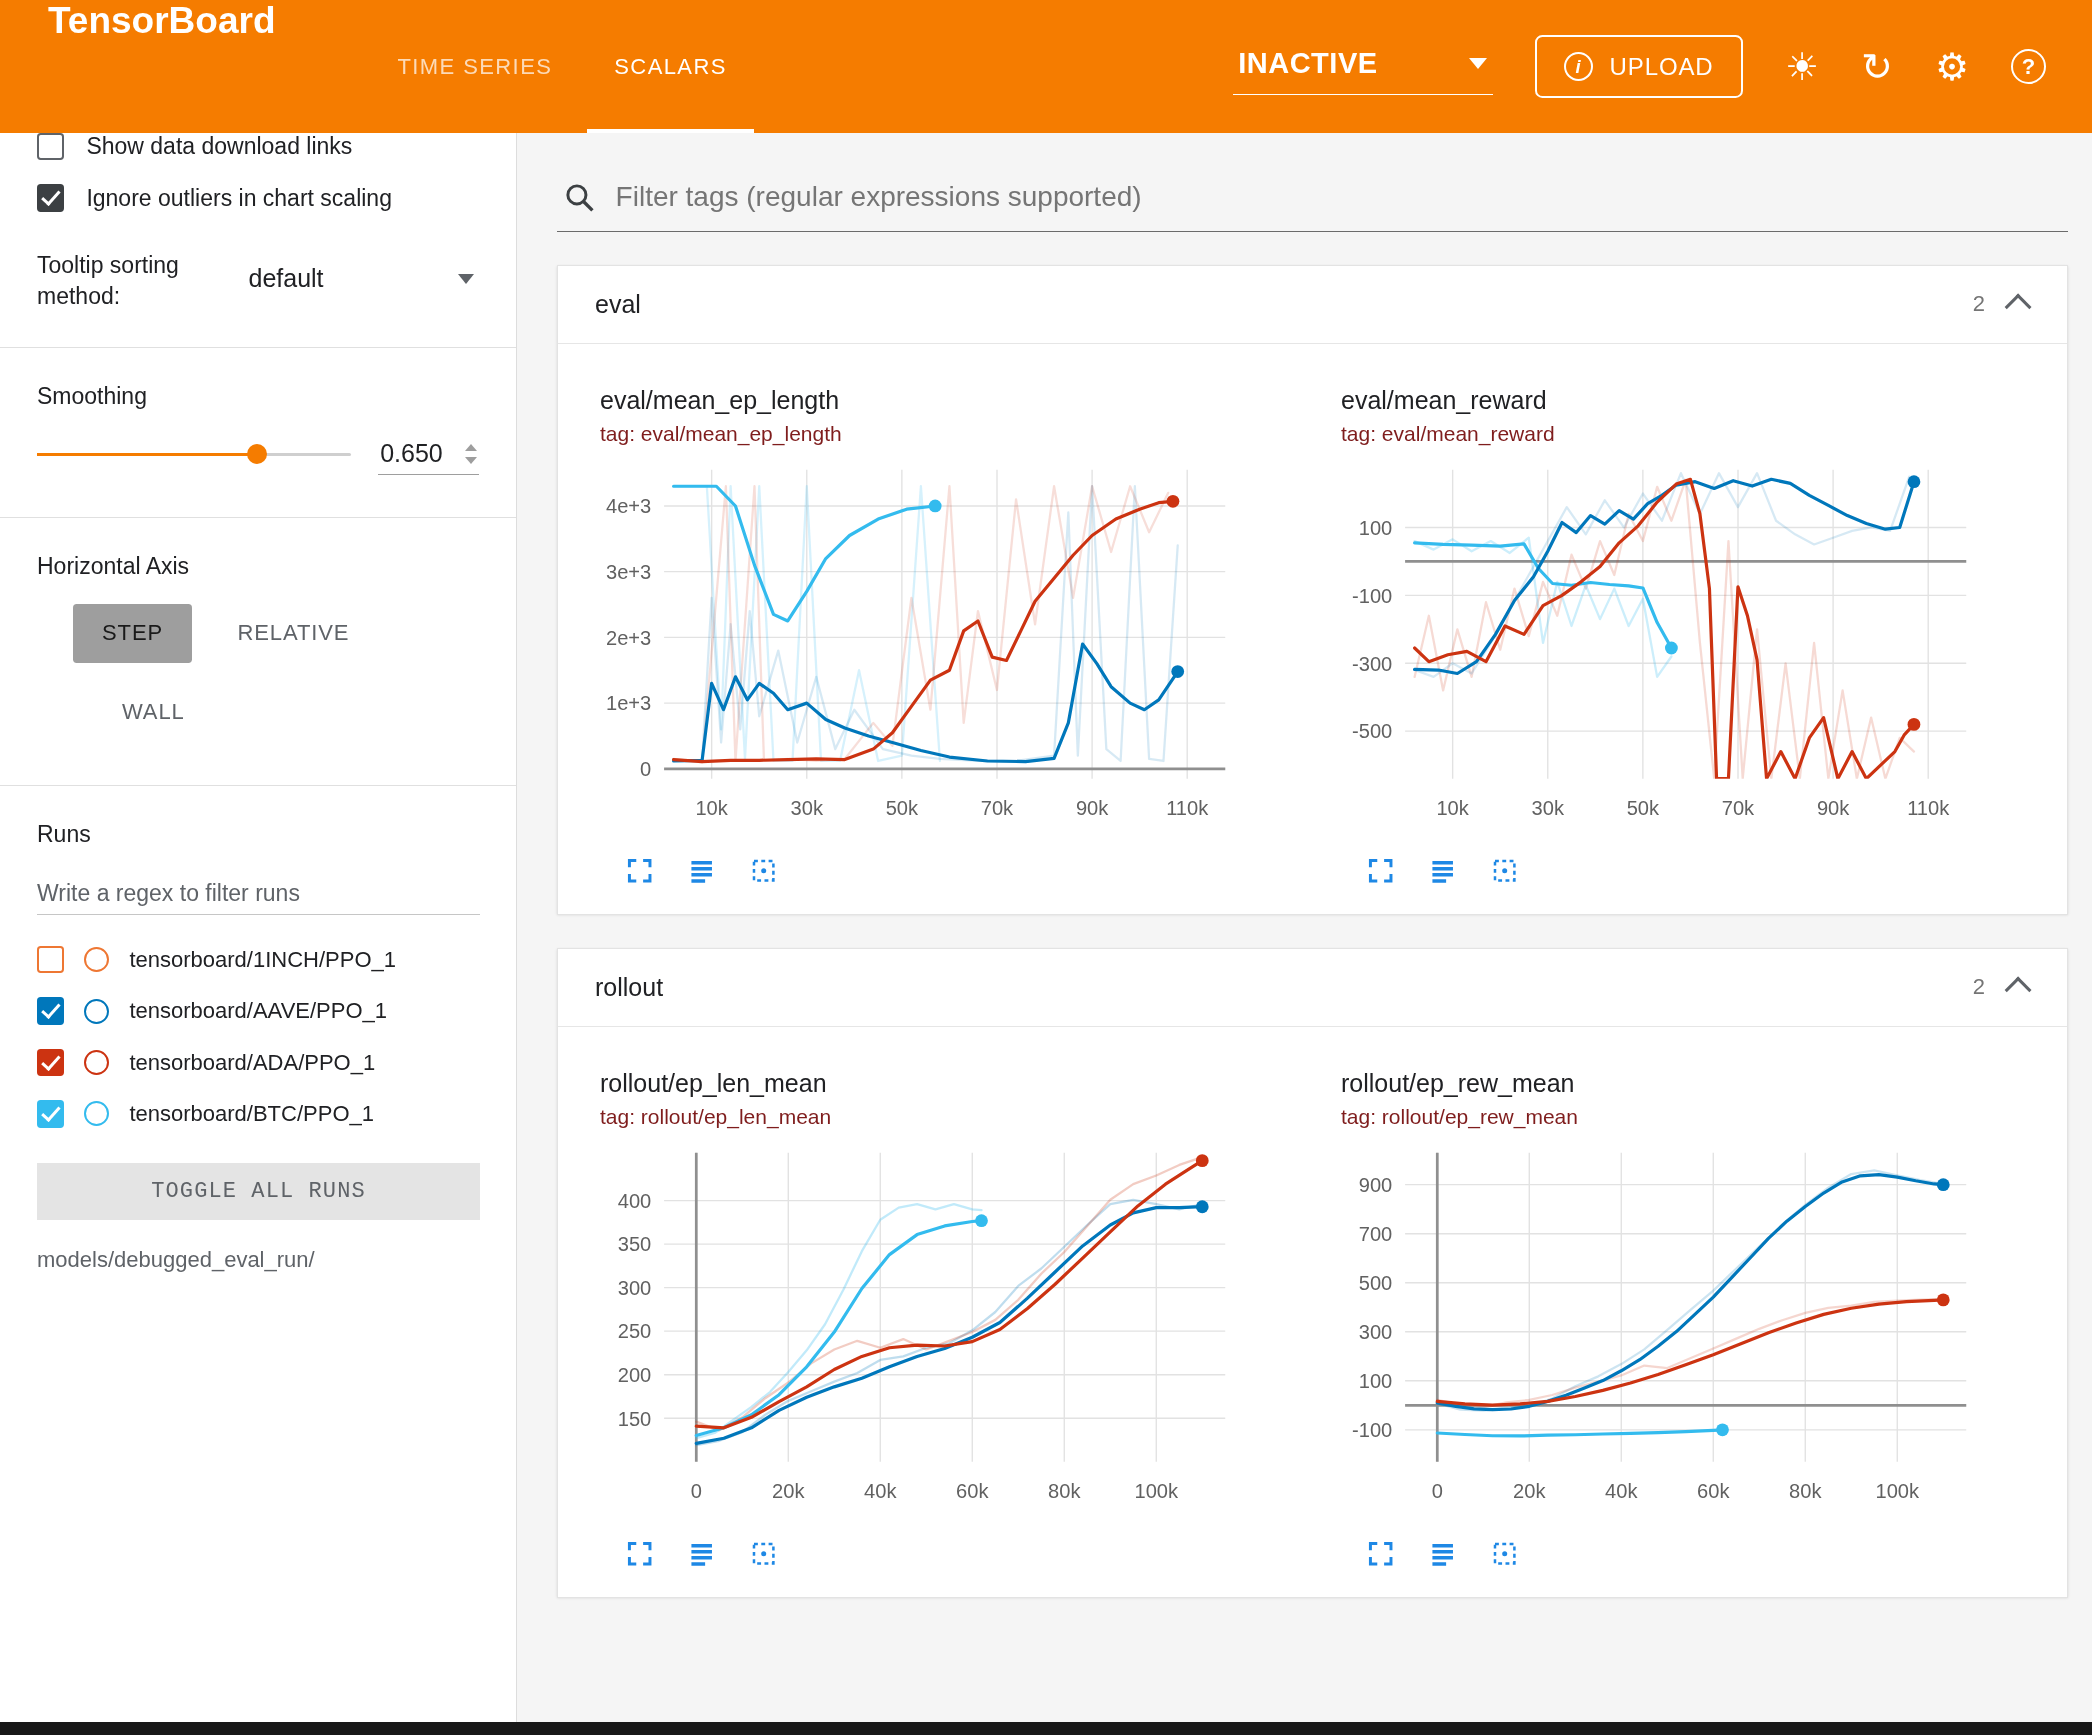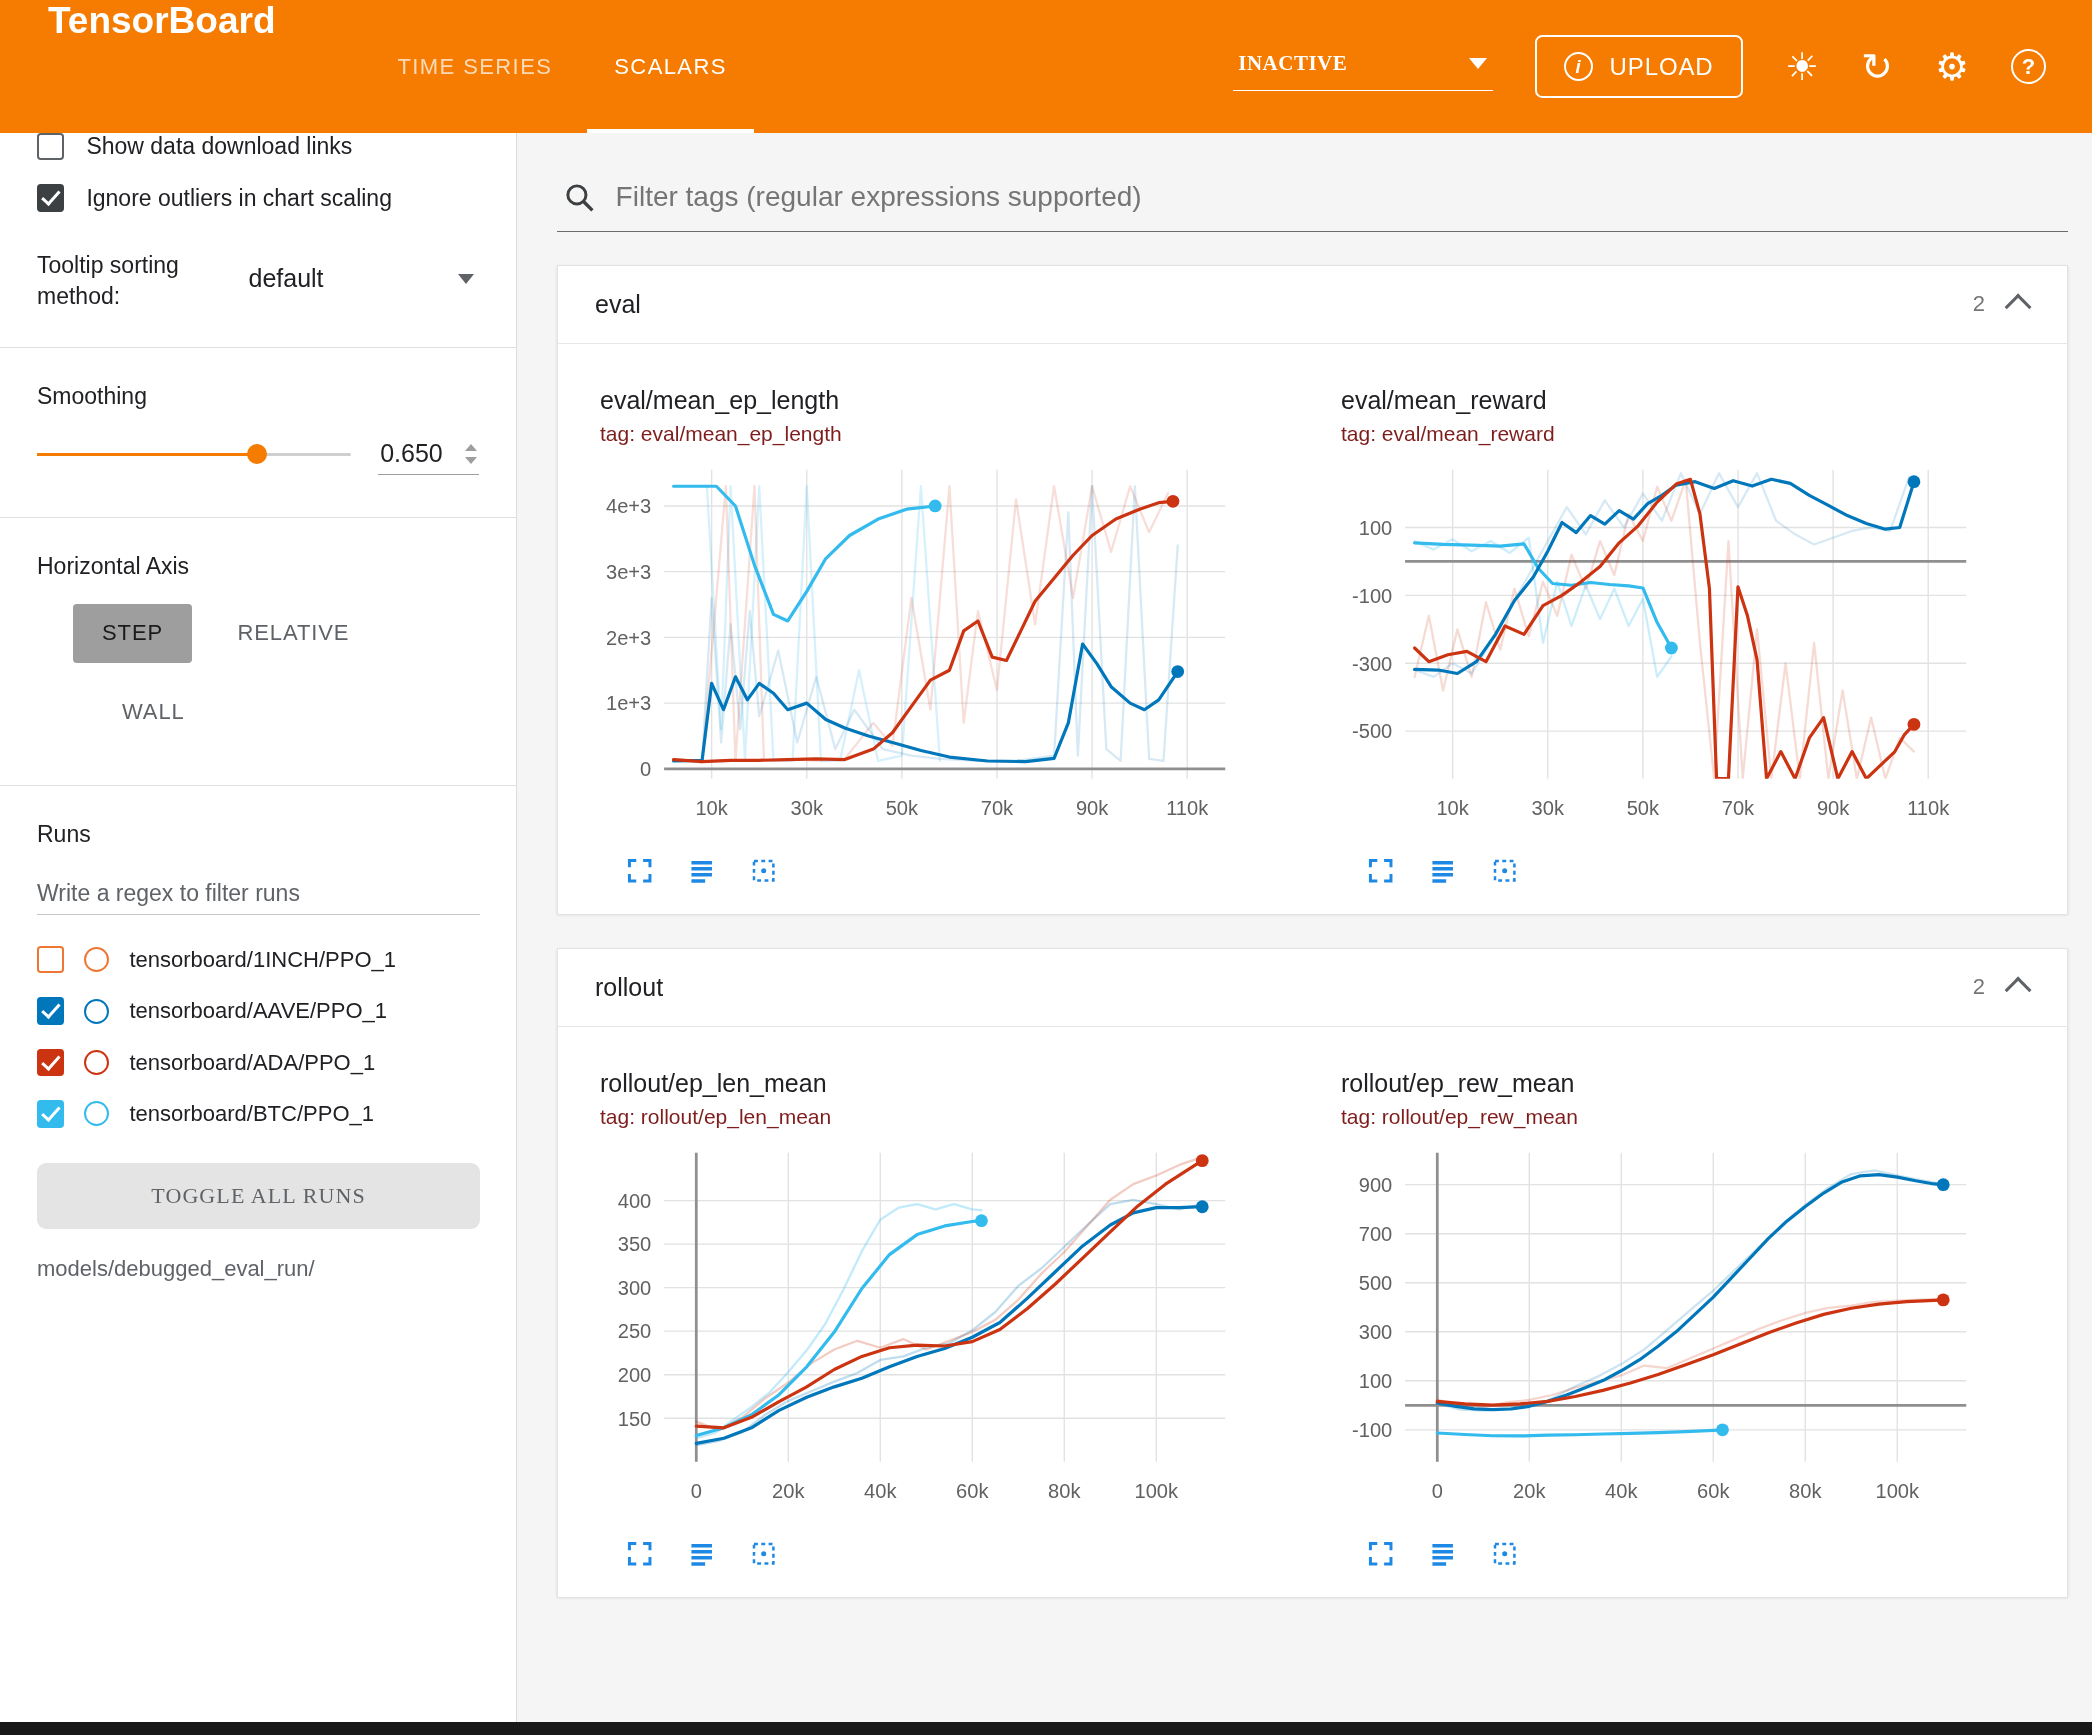--- a/index.html
+++ b/index.html
@@ -7,21 +7,21 @@
   .page{position:relative;width:2092px;height:1735px;overflow:hidden;background:#f5f5f5;}
 
   
   header{position:absolute;top:0;left:0;width:100%;height:133px;background:#f57c00;display:flex;z-index:5;}
   .brand{font-size:37px;font-weight:bold;color:#fff;margin-left:48px;white-space:nowrap;}
   .tabs{display:flex;height:100%;margin-left:91px;}
   .tab{display:flex;align-items:center;padding:0 31px;font-size:22px;font-weight:500;letter-spacing:1.4px;color:rgba(255,255,255,.72);position:relative;cursor:pointer;}
   .tab.active{color:#fff;}
   .tab.active::after{content:"";position:absolute;left:3.7px;right:3.7px;bottom:0;height:3.7px;background:#fff;}
   .header-right{margin-left:auto;display:flex;align-items:center;gap:42px;margin-right:46px;}
-  .status-dd{display:flex;align-items:center;justify-content:space-between;width:249px;border-bottom:1.8px solid #fff;padding:9.1px 5.5px 14.6px 5.5px;color:#fff;font-size:21px;font-weight:bold;letter-spacing:0.5px;cursor:pointer;font-family:Liberation Serif, serif;}
+  .status-dd{display:flex;align-items:center;justify-content:space-between;width:249px;border-bottom:1.8px solid #fff;padding:9.1px 5.5px 14.6px 5.5px;color:#fff;font-size:29px;font-weight:bold;letter-spacing:0.5px;cursor:pointer;}
   .caret-down-white{width:0;height:0;border-left:9.1px solid transparent;border-right:9.1px solid transparent;border-top:11px solid #fff;}
   .upload-btn{display:flex;align-items:center;gap:16.4px;background:transparent;border:2.7px solid #fff;border-radius:7.3px;color:#fff;font-size:24px;font-weight:500;letter-spacing:0.9px;padding:14.6px 27.4px;font-family:inherit;cursor:pointer;}
   .info-circle{width:29px;height:29px;border:2.7px solid #fff;border-radius:50%;display:flex;align-items:center;justify-content:center;font-size:18.3px;font-style:italic;font-weight:bold;box-sizing:border-box;}
   .hicon{color:#fff;font-size:38px;line-height:1;cursor:pointer;}
   .help-circle{width:35px;height:35px;border:2.7px solid #fff;border-radius:50%;color:#fff;font-size:22px;font-weight:bold;display:flex;align-items:center;justify-content:center;box-sizing:border-box;cursor:pointer;}
 
   
   aside{position:absolute;top:133px;left:0;width:517px;bottom:12.8px;background:#fff;border-right:0.9px solid #ddd;overflow:hidden;font-size:23px;color:#202124;z-index:2;box-sizing:border-box;}
   .cb-row{display:flex;align-items:center;gap:22px;margin:0 37px 24px;}
   .cb-row.first{}
@@ -44,21 +44,21 @@
   .sp-down{width:0;height:0;border-left:6.4px solid transparent;border-right:6.4px solid transparent;border-top:7.3px solid #9e9e9e;}
   .axis-row{display:flex;gap:16.4px;margin:0 37px 7.3px;padding-left:36px;}
   .axis-row.wall{margin:20px 37px 44px 57px;}
   .axis-btn{font-family:inherit;font-size:22px;letter-spacing:0.9px;color:#5f6368;background:transparent;border:none;border-radius:3.7px;padding:16.4px 29px;font-weight:500;cursor:pointer;}
   .axis-btn.selected{background:#9e9e9e;color:#1a1a1a;}
   .runs-filter{display:block;margin:3.7px 37px 31px;width:calc(100% - 73px);border:none;border-bottom:0.9px solid #c6c6c6;outline:none;font-size:23px;font-family:inherit;padding:7.3px 0;background:transparent;color:#202124;box-sizing:border-box;}
   .runs-filter::placeholder{color:#5f6368;}
   .run-row{display:flex;align-items:center;gap:20px;margin:0 27.4px 24px 37px;cursor:pointer;}
   .run-label{font-size:22px;white-space:nowrap;}
   .swatch{width:25px;height:25px;border:2.7px solid #999;border-radius:50%;box-sizing:border-box;flex:none;cursor:pointer;background:#fff;}
-  .toggle-all{display:block;margin:35px 37px 0;width:calc(100% - 73px);background:#e4e4e4;border:none;border-radius:9px;height:66px;font-family:Liberation Serif, serif;font-size:22px;letter-spacing:1.1px;color:#5f6368;font-weight:500;cursor:pointer;}
+  .toggle-all{display:block;margin:35px 37px 0;width:calc(100% - 73px);background:#e4e4e4;border:none;border-radius:0;height:57px;font-family:Liberation Mono, monospace;font-size:22px;letter-spacing:1.1px;color:#5f6368;font-weight:500;cursor:pointer;}
   .base-path{margin:27.4px 37px;color:#5f6368;font-size:22px;}
 
   
   main{position:absolute;top:133px;left:518px;right:0;bottom:0;overflow:hidden;background:#f5f5f5;padding-left:8px;}
   .filter-bar{display:flex;align-items:center;gap:18.3px;margin:31px 24px 0 31px;border-bottom:1.8px solid #6b6b6b;padding:16.4px 7.3px;}
   .filter-bar input{flex:1;border:none;outline:none;background:transparent;font-size:28px;font-family:inherit;color:#202124;}
   .filter-bar input::placeholder{color:#757575;}
   .card{background:#fff;margin:33px 24px 0 31px;border:0.9px solid #e3e3e3;box-shadow:0 0.9px 2.7px rgba(0,0,0,.12);}
   .card-header{display:flex;align-items:center;height:77px;padding:0 37px;border-bottom:0.9px solid #e6e6e6;cursor:pointer;}
   .sec-title{font-size:25px;color:#202124;}

